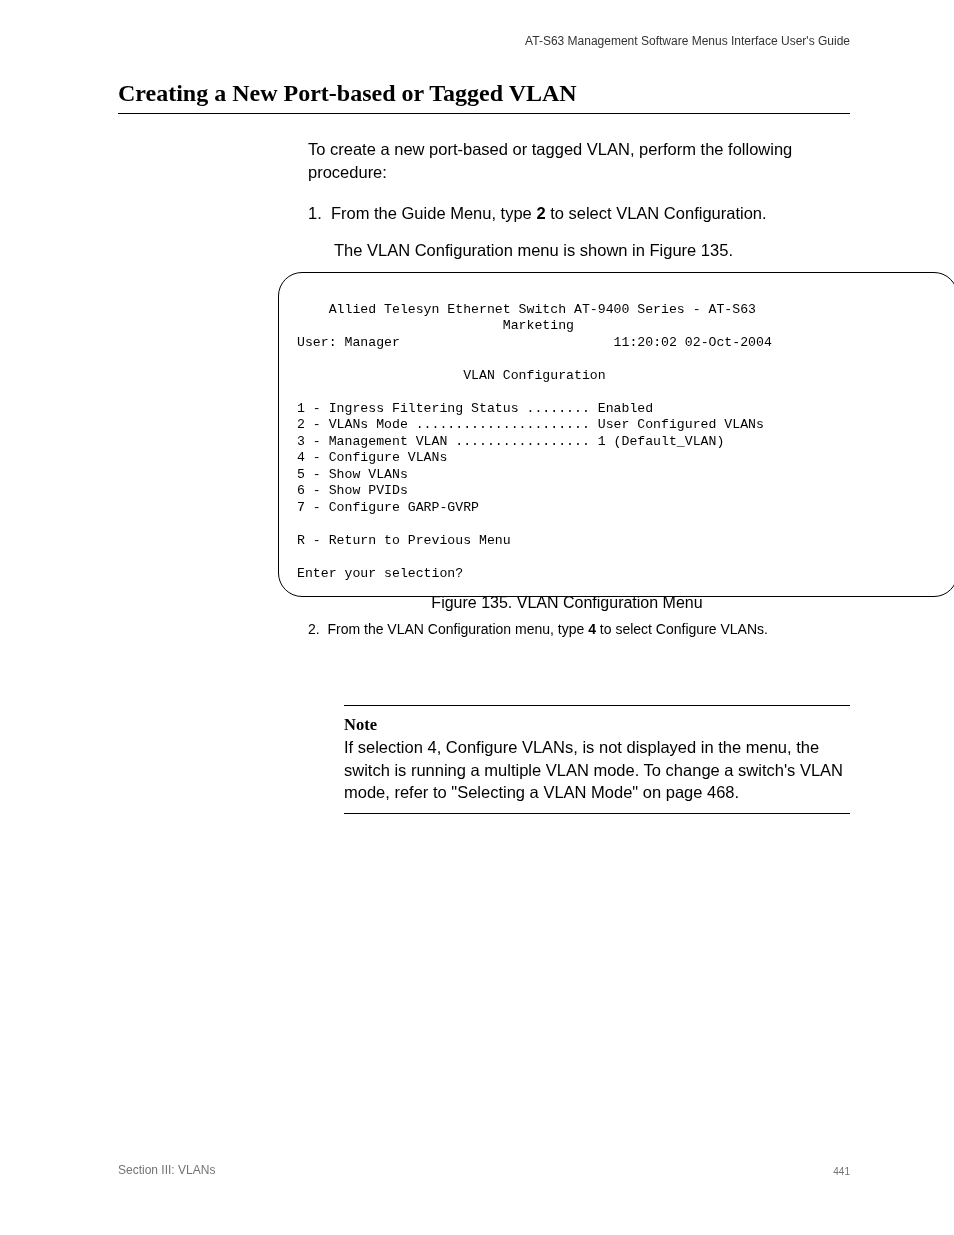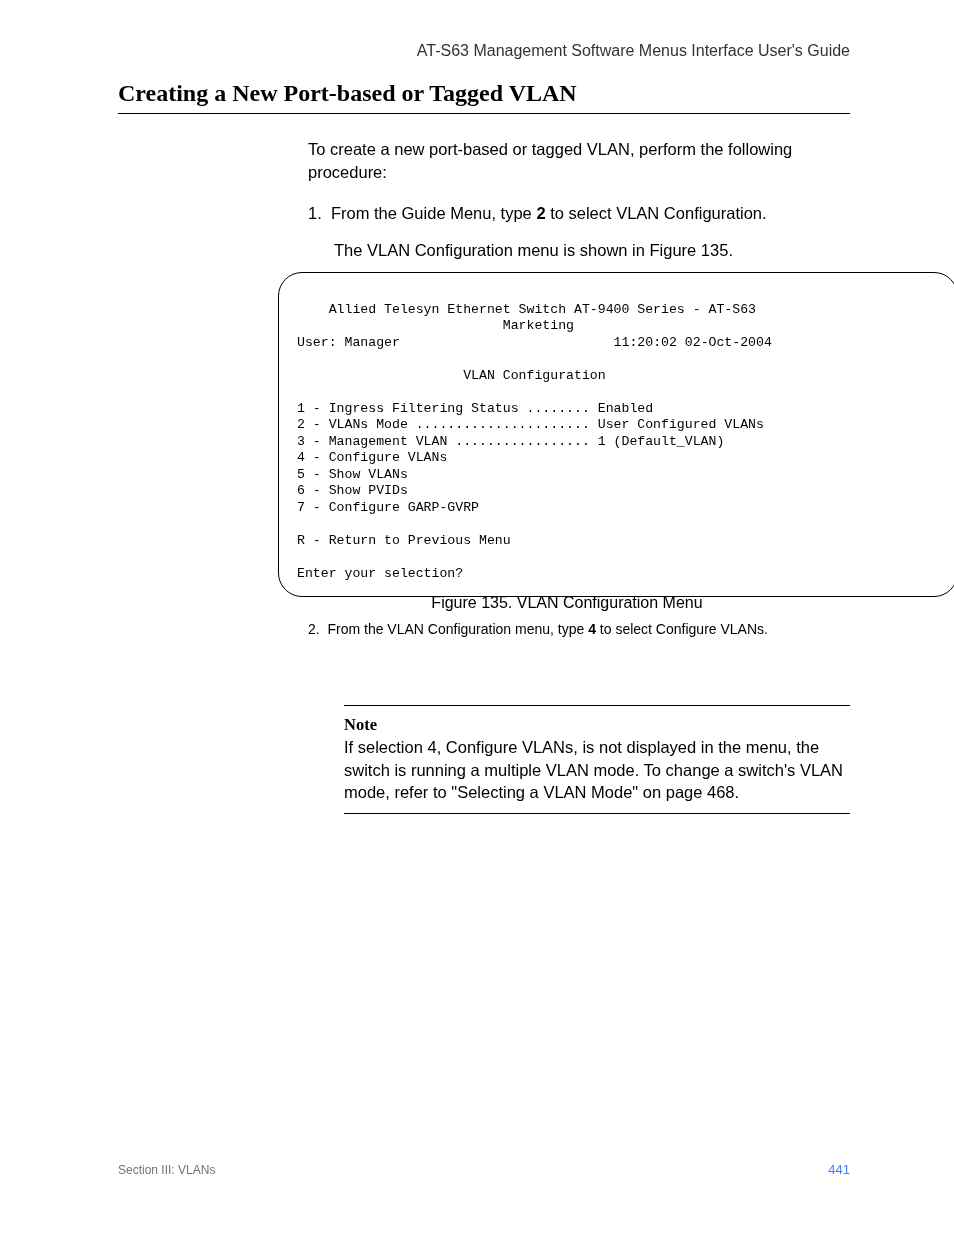--- a/index.html
+++ b/index.html
@@ -6,23 +6,23 @@
     body {
       width: 954px;
       height: 1235px;
       background: #fff;
       font-family: Georgia, 'Times New Roman', serif;
       position: relative;
       color: #000;
     }
     .header-right {
       position: absolute;
-      top: 42px;
+      top: 34px;
       right: 104px;
-      font-size: 16px;
+      font-size: 12px;
       font-family: Arial, Helvetica, sans-serif;
       color: #333;
     }
     .section-title {
       position: absolute;
       top: 80px;
       left: 118px;
       right: 104px;
       font-family: Georgia, 'Times New Roman', serif;
       font-weight: bold;
@@ -93,23 +93,23 @@
       bottom: 58px;
       left: 118px;
       font-size: 12px;
       font-family: Arial, Helvetica, sans-serif;
       color: #737373;
     }
     .footer-right {
       position: absolute;
       bottom: 58px;
       right: 104px;
-      font-size: 13px;
+      font-size: 10px;
       font-family: Arial, Helvetica, sans-serif;
-      color: #3b82f6;
+      color: #737373;
     }
     .bold { font-weight: bold; }
   </style>
 </head>
 <body>
 
 <div class="header-right">AT-S63 Management Software Menus Interface User's Guide</div>
 
 <h1 class="section-title">Creating a New Port-based or Tagged VLAN</h1>
 

